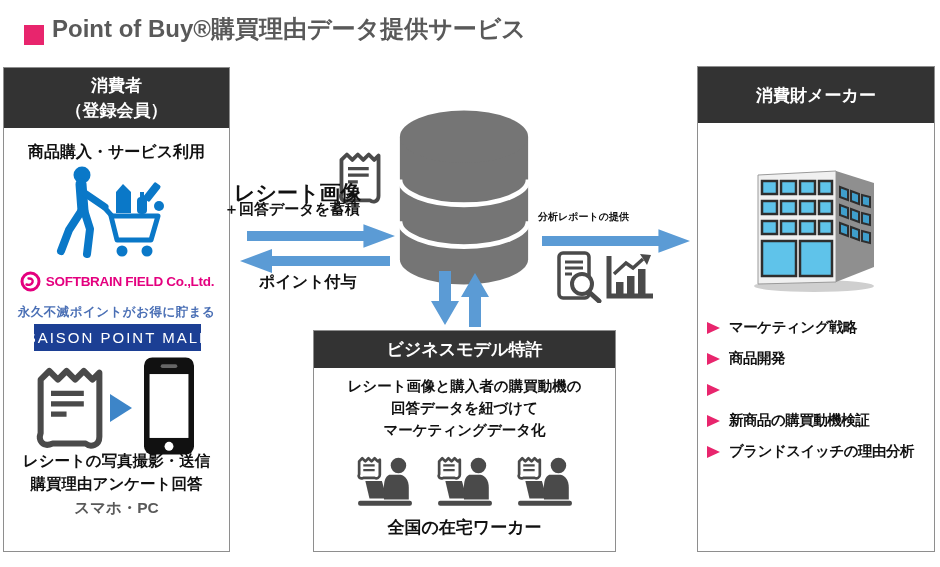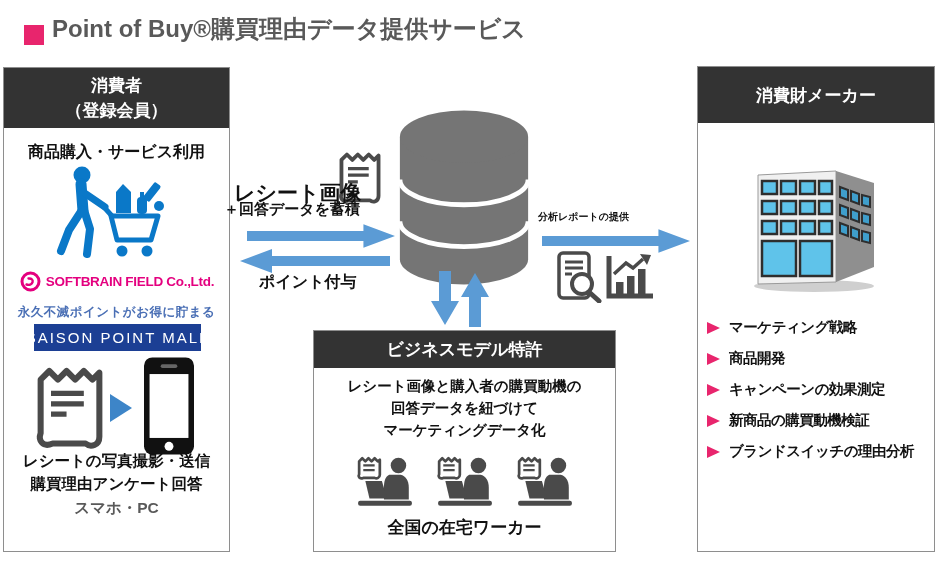--- a/index.html
+++ b/index.html
@@ -259,21 +259,20 @@
       <div class="maker-item">
         <div class="bullet"></div>
         <span>マーケティング戦略</span>
       </div>
       <div class="maker-item">
         <div class="bullet"></div>
         <span>商品開発</span>
       </div>
       <div class="maker-item">
         <div class="bullet"></div>
-        <span>キャンペーンの効果測定</span>
       </div>
       <div class="maker-item">
         <div class="bullet"></div>
         <span>新商品の購買動機検証</span>
       </div>
       <div class="maker-item">
         <div class="bullet"></div>
         <span>ブランドスイッチの理由分析</span>
       </div>
     </div>

